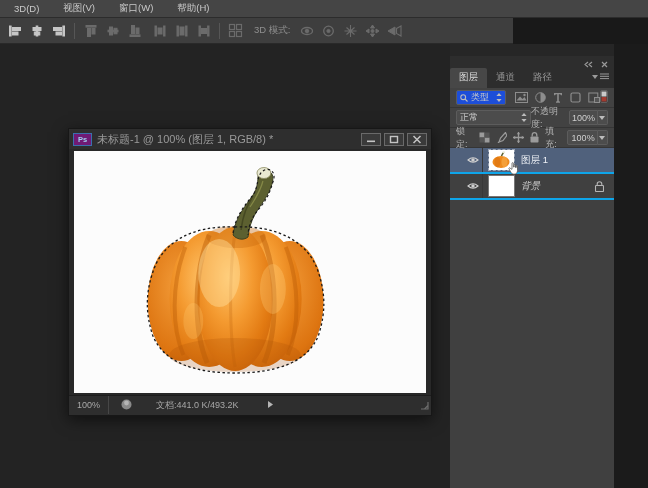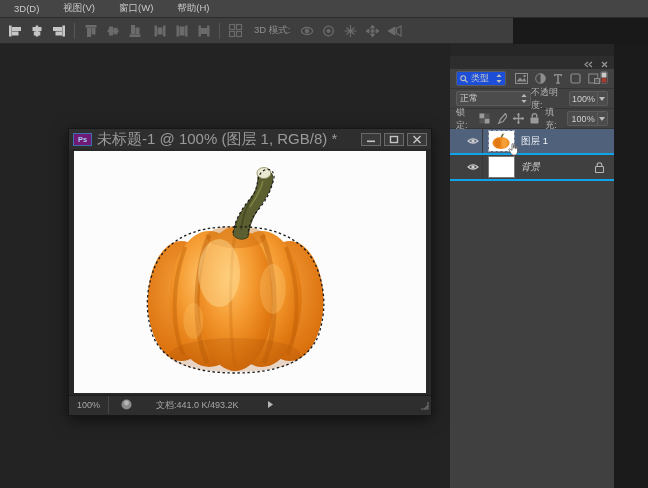--- a/index.html
+++ b/index.html
@@ -29,21 +29,21 @@
   .panelgap  { position:absolute; left:450px; top:44px; width:164px; height:12px; background:#262626; }
   .rightblack{ position:absolute; left:614px; top:44px; width:34px; height:444px; background:#1b1b1b; }
 
   
   .docwin { position:absolute; left:68px; top:84px; width:364px; height:288px;
     background:#2e2e2e; border:1px solid #171717; box-shadow:0 4px 14px rgba(0,0,0,.55); }
   .titlebar { height:20px; display:flex; align-items:center; padding:0 4px; background:#2e2e2e; }
   .pslogo { width:19px; height:13px; background:#701a75; border:1px solid #3b6fae;
     color:#9fd1f2; font-size:7.5px; font-weight:bold; display:flex; align-items:center;
     justify-content:center; margin-right:5px; flex:0 0 auto; }
-  .doctitle { font-size:15px; color:#9a9a9a; white-space:nowrap; overflow:hidden; flex:1 1 auto; }
+  .doctitle { font-size:11px; color:#9a9a9a; white-space:nowrap; overflow:hidden; flex:1 1 auto; }
   .winbtns { display:flex; gap:3px; margin-left:4px; }
   .winbtn { width:20px; height:13px; border:1px solid #6a6a6a; background:#3a3a3a;
     display:flex; align-items:center; justify-content:center; }
   .canvaswrap { position:relative; height:246px; background:#282828; }
   .canvas { position:absolute; left:5px; right:5px; top:2px; bottom:2px; background:#fcfcfc; }
   .canvas svg { width:100%; height:100%; display:block; }
   .statusbar { height:19px; background:#2e2e2e; border-top:1px solid #1d1d1d;
     display:flex; align-items:center; font-size:9px; color:#a8a8a8; position:relative; }
   .zoomfield { padding:0 8px 0 8px; height:100%; display:flex; align-items:center;
     border-right:1px solid #474747; }
@@ -321,20 +321,33 @@
             <path d="M4 1 L1 3.5 L4 6 M8 1 L5 3.5 L8 6" stroke="#9a9a9a" stroke-width="1.1" fill="none"></path>
           </svg>
       </span>
       <span>
         <svg width="7" height="7">
             <path d="M1 1 L6 6 M6 1 L1 6" stroke="#9a9a9a" stroke-width="1.2"></path>
           </svg>
       </span>
     </div>
 
+    <div class="panel-tabs">
+      <span class="ptab active">图层</span>
+      <span class="ptab">通道</span>
+      <span class="ptab">路径</span>
+      <span class="panelmenu">
+        <svg width="6" height="5">
+            <path d="M0 0 L6 0 L3 4 Z" fill="#9a9a9a"></path>
+          </svg>
+        <svg width="9" height="8">
+            <path d="M0 1 H9 M0 3.3 H9 M0 5.6 H9" stroke="#9a9a9a" stroke-width="1"></path>
+          </svg>
+      </span>
+    </div>
 
     <div class="prow">
       <span class="filter-dd">
         <svg width="8" height="8">
             <circle cx="3.2" cy="3.2" r="2.4" fill="none" stroke="#bcbcbc" stroke-width="1.1"></circle>
             <path d="M5 5 L7.5 7.5" stroke="#bcbcbc" stroke-width="1.1"></path>
           </svg>
         <span class="lbl">类型</span>
         <svg width="6" height="9">
             <path d="M3 0 L5.6 3 L0.4 3 Z M3 9 L0.4 6 L5.6 6 Z" fill="#bcbcbc"></path>

